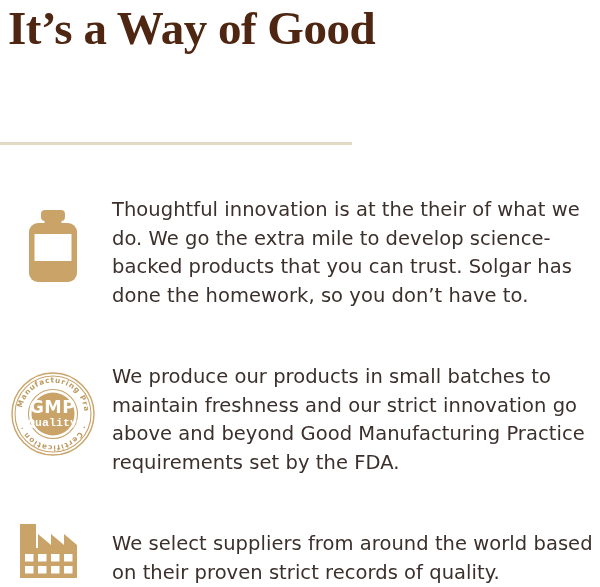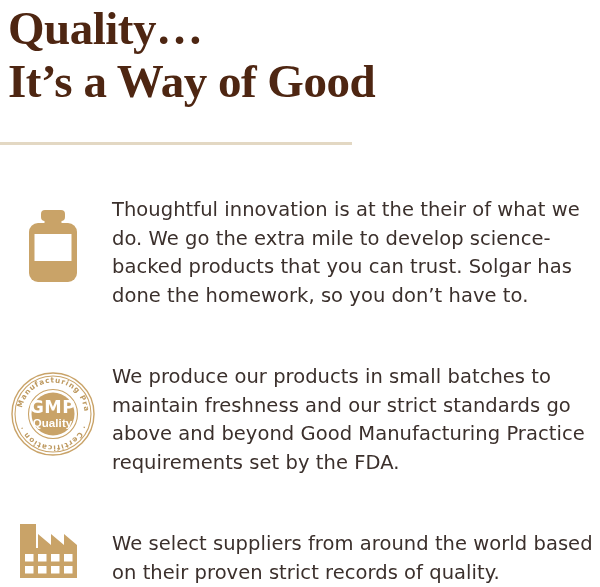--- a/index.html
+++ b/index.html
@@ -114,28 +114,27 @@
     letter-spacing: 0.4px;
     font-family: "DejaVu Sans", "Liberation Sans", sans-serif;
   }
   .seal-quality {
     color: #ffffff;
     font-weight: 700;
     font-size: 11.5px;
     line-height: 12px;
     letter-spacing: 0.1px;
     margin-top: 1px;
-    font-family: Liberation Sans, sans-serif;
+    font-family: Liberation Mono, monospace;
   }
 </style>
 </head>
 <body>
 
 <div class="heading-block">
-  <div class="heading-line">Quality…</div>
   <div class="heading-line">It’s a Way of Good</div>
 </div>
 
 <div class="divider"></div>
 
 <div class="rows">
 
   <div class="row" id="row-1">
     <div class="row-icon">
       <svg class="icon-svg" width="54" height="72" viewBox="0 0 54 72" aria-hidden="true">
@@ -176,21 +175,21 @@
             <textPath href="#arcBottom" startOffset="50%" text-anchor="middle">· Certification ·</textPath>
           </text>
         </svg>
         <div class="seal-center-txt">
           <span class="seal-gmp">GMP</span>
           <span class="seal-quality">Quality</span>
         </div>
       </div>
     </div>
     <div class="row-text">
-      <p>We produce our products in small batches to maintain freshness and our strict standards go above and beyond Good Manufacturing Practice requirements set by the FDA.</p>
+      <p>We produce our products in small batches to maintain freshness and our strict innovation go above and beyond Good Manufacturing Practice requirements set by the FDA.</p>
     </div>
   </div>
 
   <div class="row" id="row-3">
     <div class="row-icon">
       <svg class="icon-svg" width="70" height="64" viewBox="0 0 70 64" aria-hidden="true">
 
         <rect x="2" y="6" width="16" height="26" fill="#C9A368"></rect>
 
         <polygon points="20,32 20,16 33,27 33,16 46,27 46,16 59,27 59,32" fill="#C9A368"></polygon>

